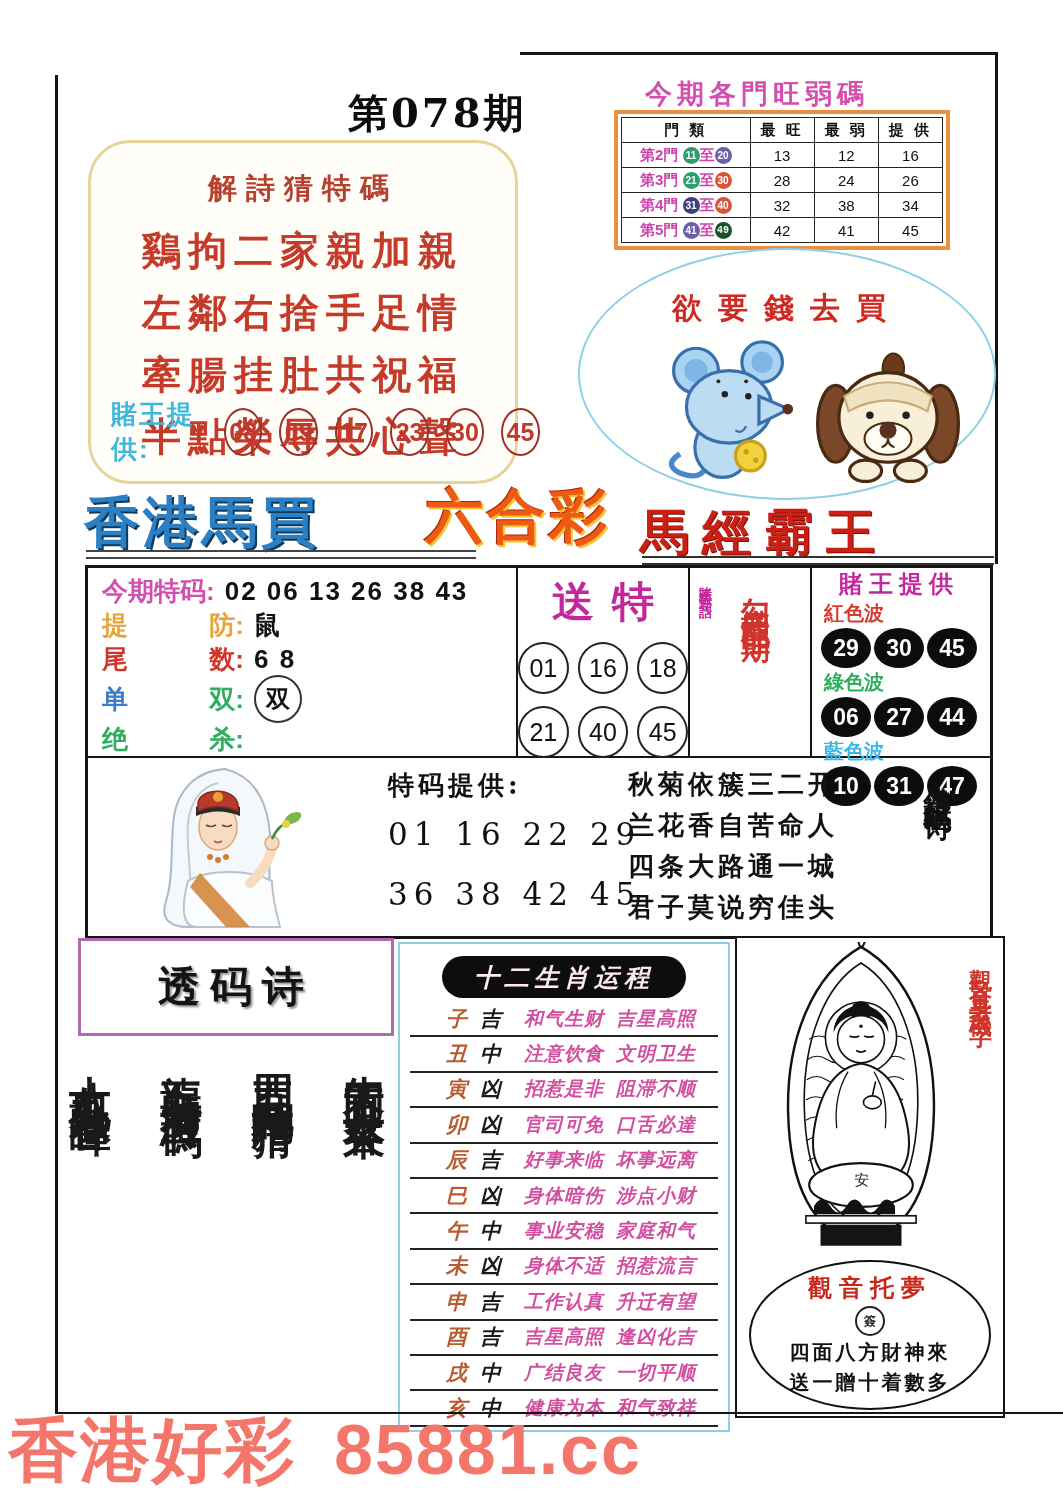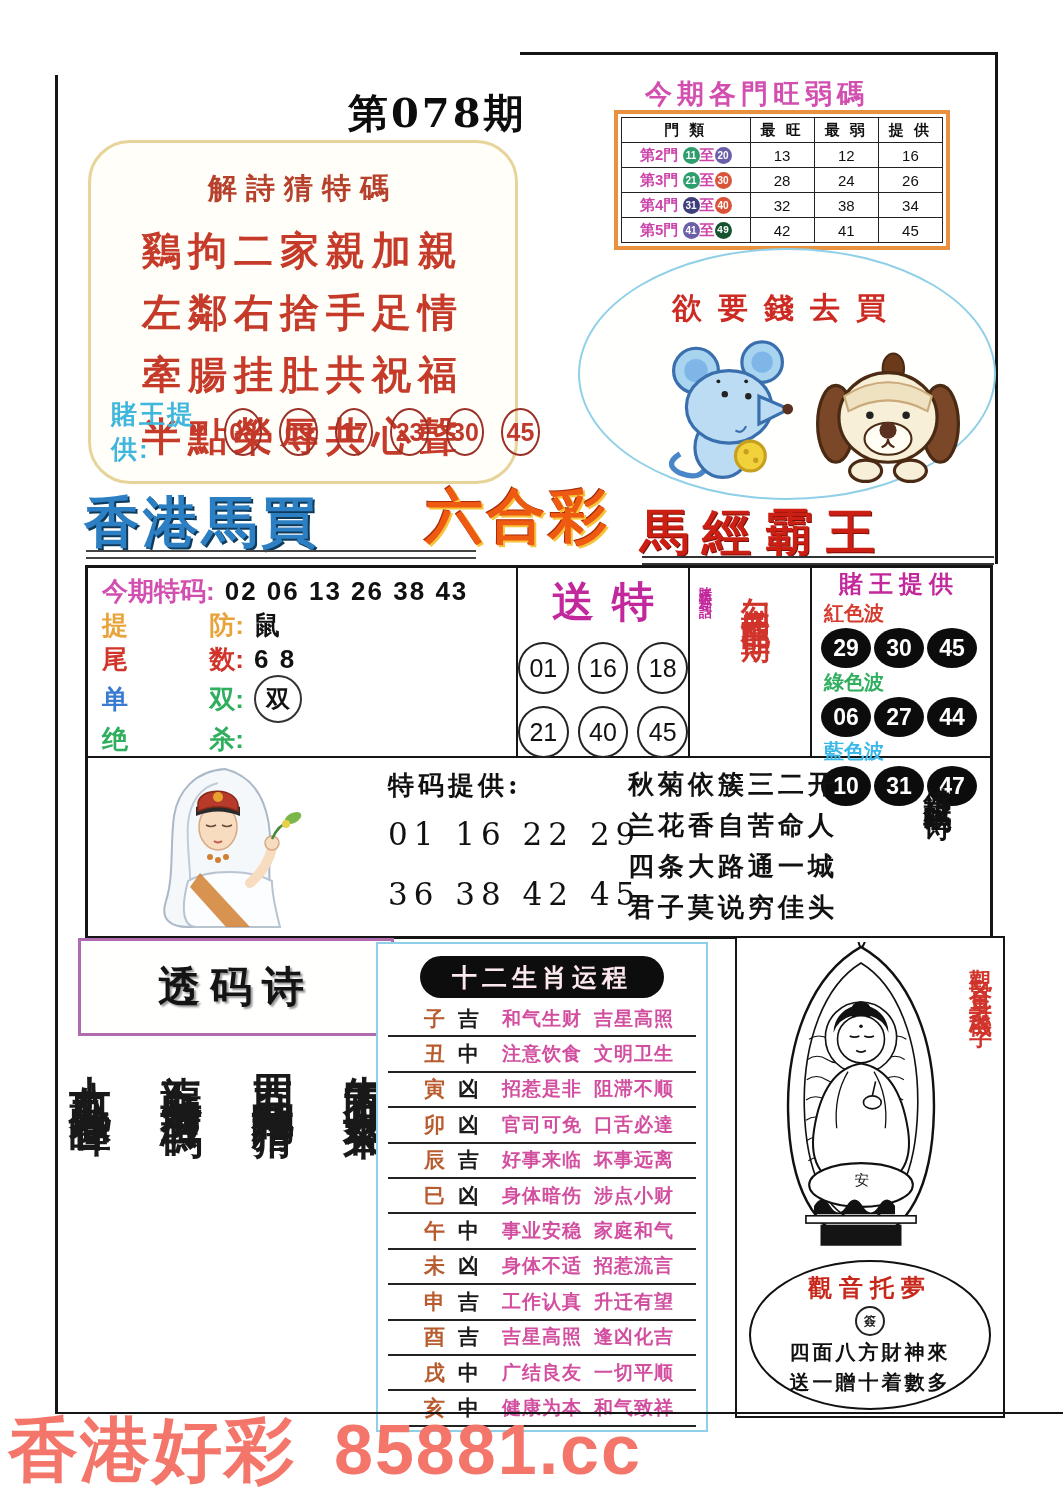--- a/index.html
+++ b/index.html
@@ -109,21 +109,21 @@
   .tms-box{left:78px;top:938px;width:310px;height:92px;border:3px solid #b06ab0;background:#fffffd;
            display:flex;align-items:center;justify-content:center;}
   .tms-title{font-size:42px;font-weight:bold;letter-spacing:10px;color:#141414;
              text-shadow:2px 2px 2px #999;}
   .tms-poem{left:62px;top:1042px;width:330px;height:372px;display:flex;flex-direction:row;
             justify-content:space-between;}
   .tms-colm{writing-mode:vertical-rl;text-orientation:upright;font-size:42px;font-weight:bold;
             color:#191919;letter-spacing:7px;height:372px;}
 
   
-  .zod-box{left:376px;top:942px;width:328px;height:486px;border:2px solid #8fd0e8;background:#fff;}
+  .zod-box{left:398px;top:942px;width:328px;height:486px;border:2px solid #8fd0e8;background:#fff;font-style:italic;}
   .zod-pill{width:244px;height:42px;margin:12px auto 4px auto;background:#0d0d0d;border-radius:22px;
             display:flex;align-items:center;justify-content:center;color:#fde8ee;font-size:25px;
             font-weight:bold;letter-spacing:5px;}
   .zod-row{display:flex;align-items:center;height:33.4px;border-bottom:2px solid #222;
            margin:0 10px;padding-left:36px;}
   .zod-row:last-child{border-bottom:2px solid #222;}
   .zod-sign{width:34px;color:#b85c30;font-size:21px;font-weight:bold;}
   .zod-luck{width:44px;color:#1a1a1a;font-size:21px;font-weight:bold;}
   .zod-p{color:#d24fa0;font-size:19px;font-weight:bold;letter-spacing:1px;margin-right:12px;white-space:nowrap;}
 

